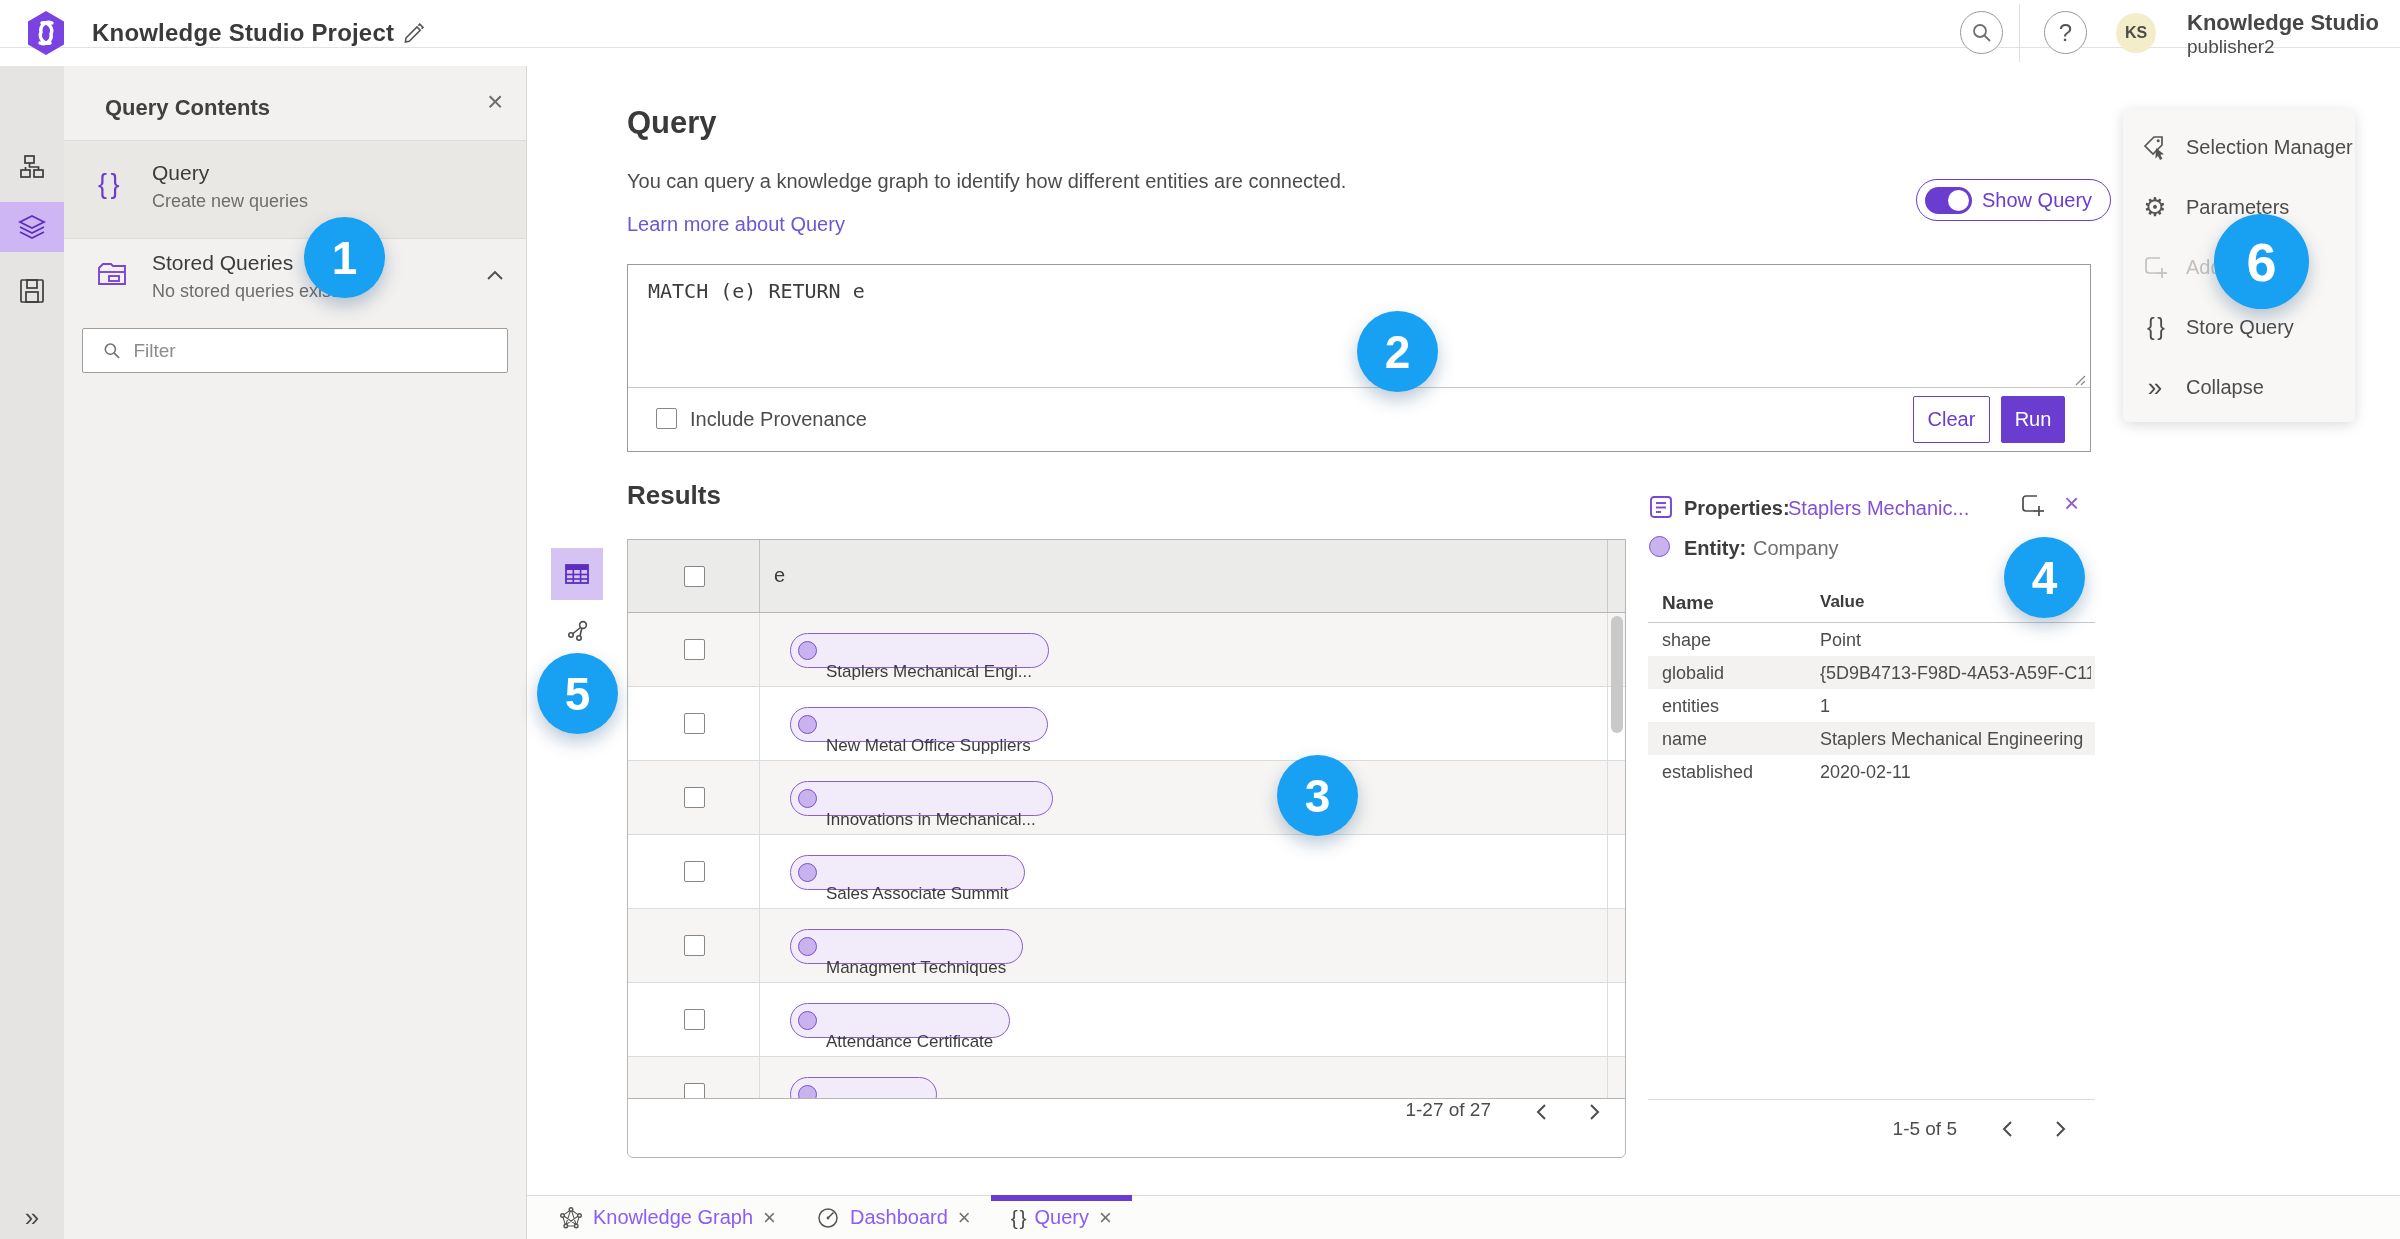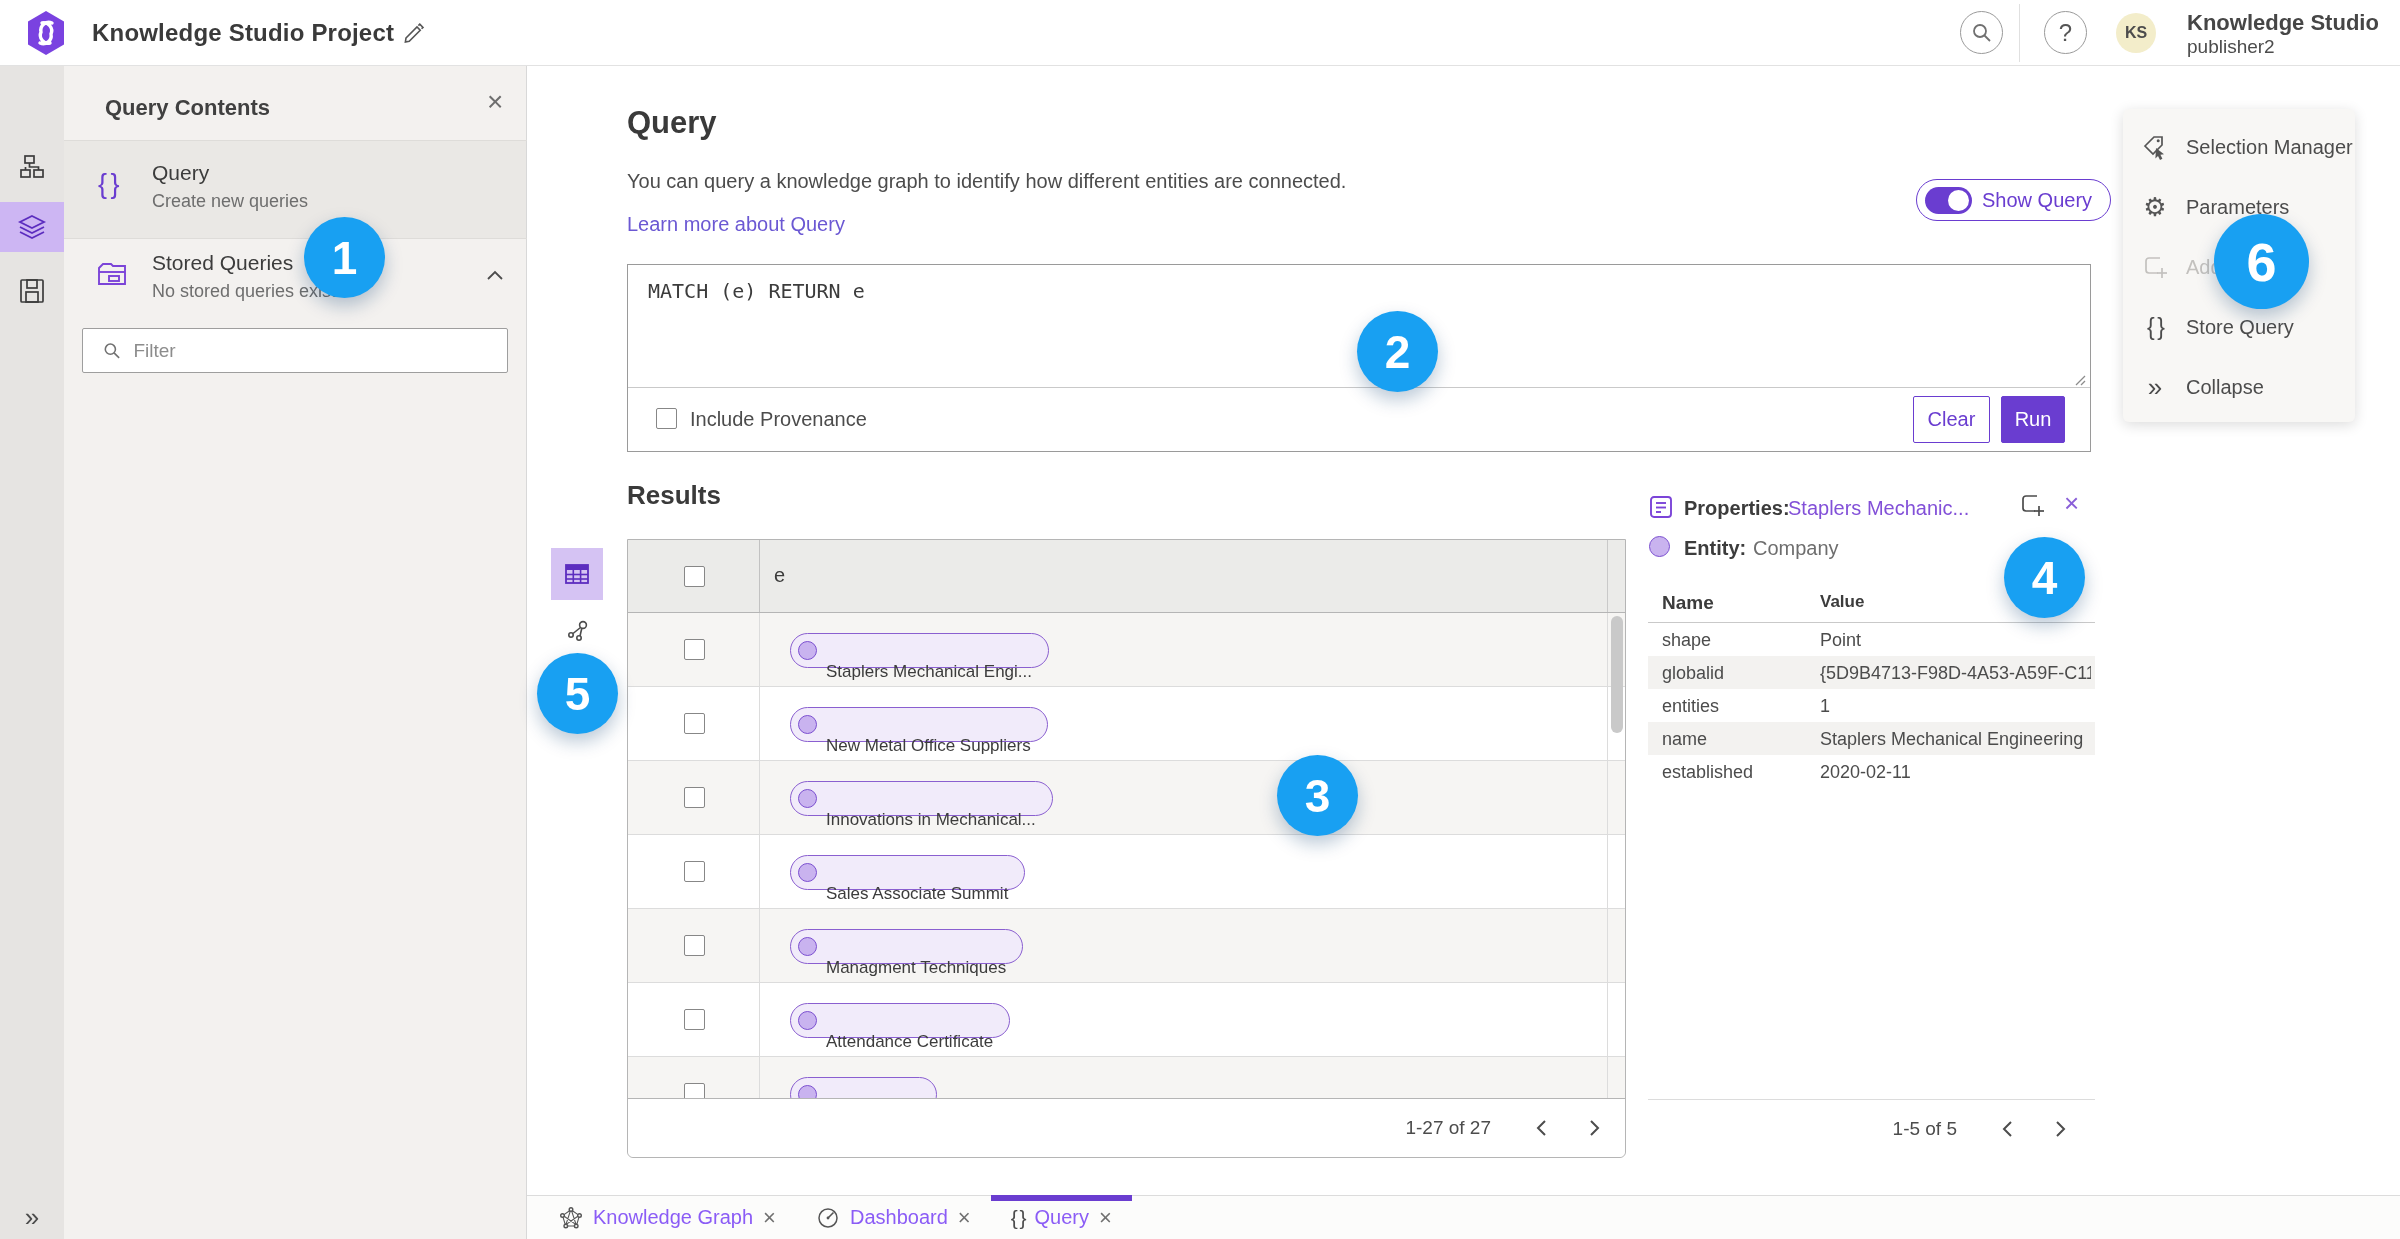--- a/index.html
+++ b/index.html
@@ -3,21 +3,21 @@
 <meta charset="utf-8">
 <style>
   * { margin:0; padding:0; box-sizing:border-box; }
   html,body { background:#fff; }
   #app {
     position:relative; width:2400px; height:1239px; overflow:hidden;
     font-family:"Liberation Sans", sans-serif; color:#3c3c3c; background:#fff;
   }
 
   
-  #top-header { position:absolute; left:0; top:0; width:2400px; height:66px; background:#fff; border-bottom:1px solid #e2e2e2; z-index:6; }
+  #top-header { position:absolute; left:0; top:0; width:2400px; height:48px; background:#fff; border-bottom:1px solid #e2e2e2; z-index:6; }
   #logo { position:absolute; left:27px; top:10px; width:38px; height:46px; }
   #app-title { position:absolute; left:92px; top:19px; font-size:24px; font-weight:700; color:#3a3a3a; letter-spacing:.2px; }
   #edit-pencil { position:absolute; left:402px; top:21px; width:24px; height:24px; cursor:pointer; }
   .hdr-circle { position:absolute; top:11px; width:43px; height:43px; border:1.6px solid #9a9a9a; border-radius:50%; display:flex; align-items:center; justify-content:center; cursor:pointer; background:#fff; }
   #hdr-search { left:1960px; }
   #hdr-help { left:2044px; color:#555; font-size:24px; }
   #hdr-divider { position:absolute; left:2019px; top:4px; width:1px; height:58px; background:#e0e0e0; }
   #avatar { position:absolute; left:2116px; top:13px; width:40px; height:40px; border-radius:50%; background:#f3edca; color:#4c4c4c; font-size:16px; font-weight:700; display:flex; align-items:center; justify-content:center; }
   #user-name { position:absolute; left:2187px; top:10px; font-size:22px; font-weight:700; color:#464646; }
   #user-role { position:absolute; left:2187px; top:36px; font-size:19px; color:#4c4c4c; }
@@ -84,21 +84,21 @@
   #rt-rows { position:absolute; left:0; top:73px; right:0; height:487px; overflow:hidden; }
   .rrow { position:relative; height:74px; border-bottom:1px solid #dcdcdc; background:#fff; }
   .rrow.alt { background:#f6f5f3; }
   .rrow .cbcol { border-right:1px solid #dcdcdc; }
   .rrow .cb { top:26px; }
   .rrow .gutter { position:absolute; right:17px; top:0; bottom:0; width:1px; background:#dcdcdc; }
   .pill { position:absolute; left:162px; top:20px; height:35px; display:inline-flex; align-items:center; gap:9px; padding:0 16px 0 7px; border:1.6px solid #8a5fd0; border-radius:18px; background:#f1ebfa; cursor:pointer; }
   .pill-dot { width:19px; height:19px; border-radius:50%; background:#c9b3ef; border:1.6px solid #7b4fd0; }
   .pill-label { font-size:17px; color:#3c3c3c; white-space:nowrap;margin-top:43px; }
   #rt-scrollthumb { position:absolute; right:2px; top:76px; width:12px; height:117px; border-radius:6px; background:#c9c9c9; cursor:pointer; }
-  #rt-footer { position:absolute; left:0; bottom:0; right:0; height:59px; border-top:1px solid #b5b5b5; display:flex; align-items:center; justify-content:flex-end; padding-right:18px; gap:26px; background:#fff; border-radius:0 0 6px 6px; }
+  #rt-footer { position:absolute; left:0; bottom:0; right:0; height:59px; border-top:1px solid #b5b5b5; display:flex; align-items:flex-start; justify-content:flex-end; padding-right:18px; gap:26px; background:#fff; border-radius:0 0 6px 6px; }
   .pg-label { font-size:19px; color:#4c4c4c; margin-right:12px; }
   .pg-btn { width:26px; height:26px; display:flex; align-items:center; justify-content:center; cursor:pointer; }
 
   
   #props { position:absolute; left:1648px; top:490px; width:447px; height:668px; }
   #props-icon { position:absolute; left:0; top:4px; width:26px; height:26px; }
   #props-title { position:absolute; left:36px; top:7px; font-size:20px; font-weight:700; color:#3c3c3c; }
   #props-link { position:absolute; left:140px; top:7px; font-size:20px; color:#8250d8; cursor:pointer; white-space:nowrap; }
   #props-add { position:absolute; left:371px; top:2px; width:26px; height:26px; cursor:pointer; }
   #props-close { position:absolute; left:416px; top:0px; font-size:26px; color:#8a5fd8; cursor:pointer; line-height:1; }

